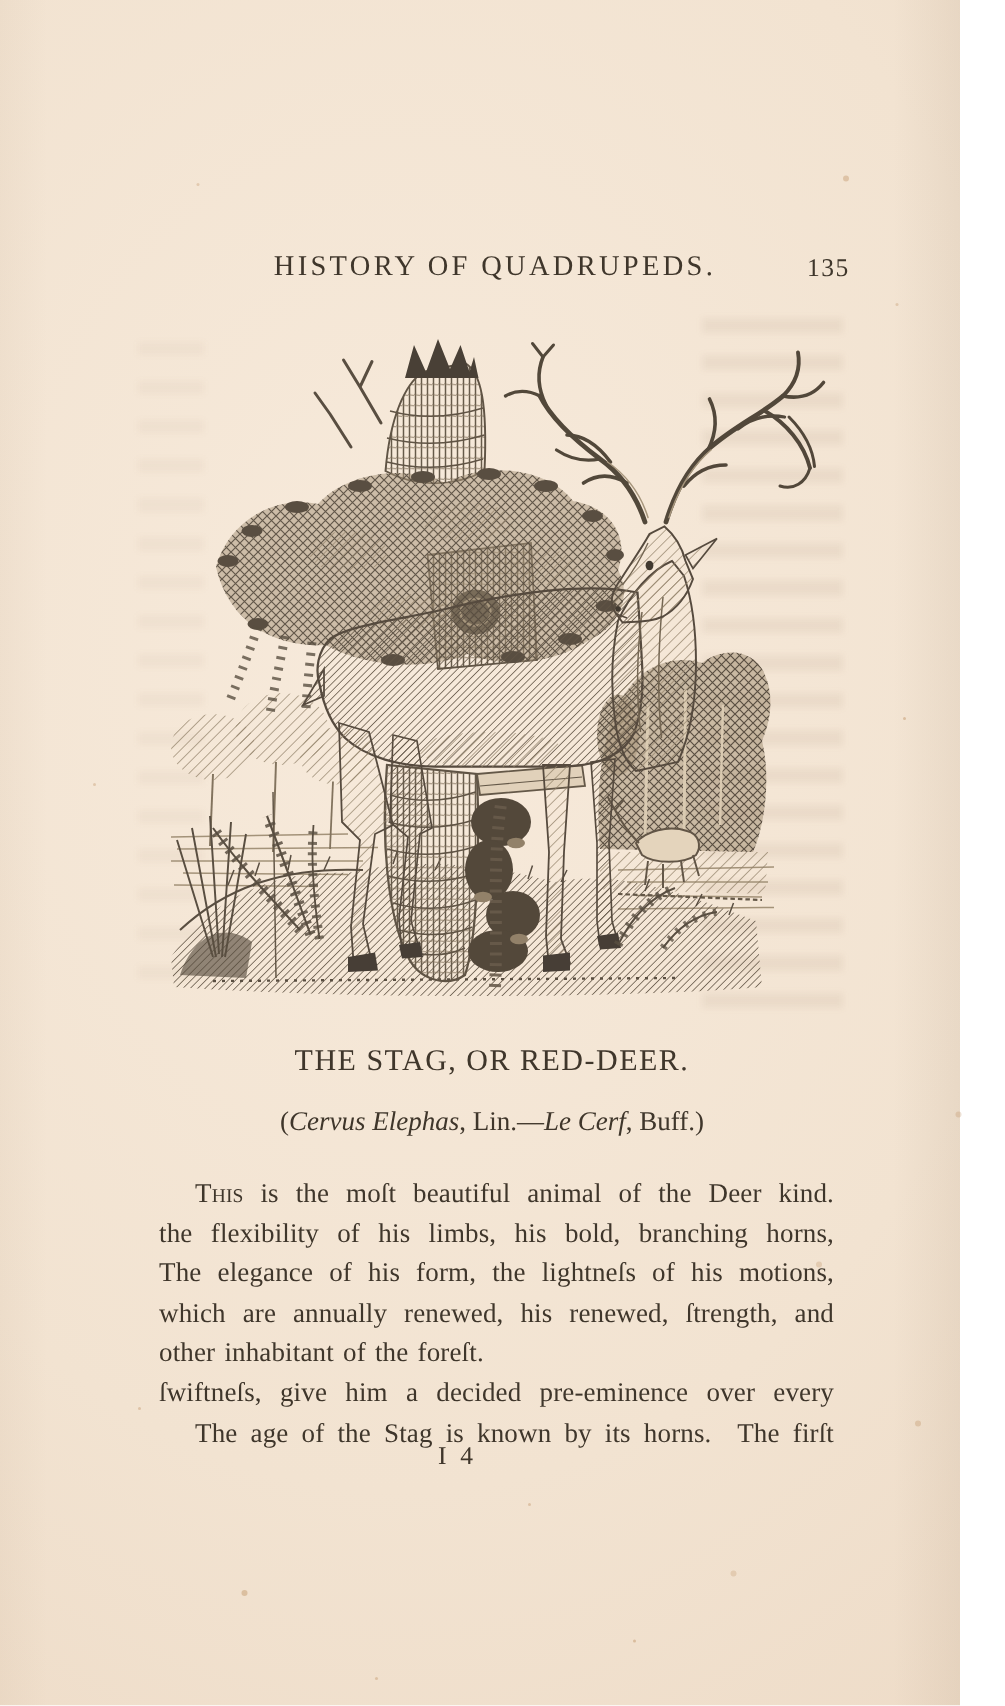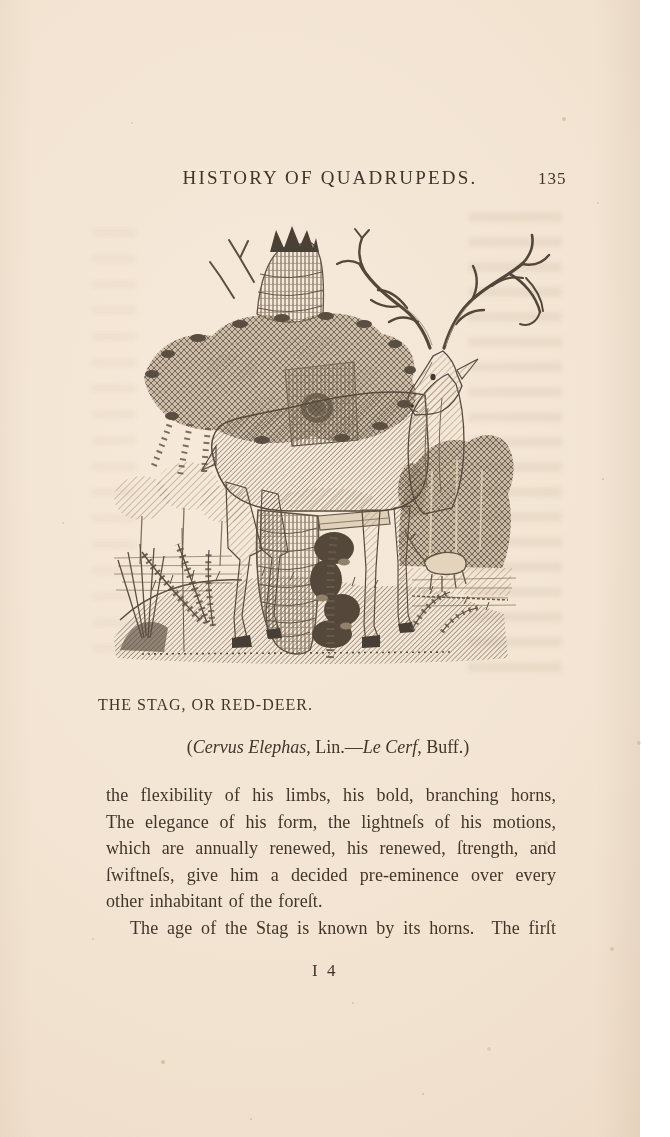--- a/index.html
+++ b/index.html
@@ -30,35 +30,35 @@
       92px 938px 0 0 rgba(175,120,65,.30), 422px 1093px 0 0 rgba(175,120,65,.35),
       638px 742px 0 1px rgba(175,120,65,.22), 131px 122px 0 0 rgba(175,120,65,.25),
       352px 1002px 0 0 rgba(175,120,65,.30), 611px 948px 0 1px rgba(175,120,65,.25),
       62px 522px 0 0 rgba(175,120,65,.28), 597px 202px 0 0 rgba(175,120,65,.25),
       250px 1118px 0 0 rgba(175,120,65,.30), 488px 1048px 0 1px rgba(175,120,65,.2);}
   .running-head{position:absolute;left:105px;top:167px;width:450px;
     text-align:center;font-size:19px;letter-spacing:2.2px;color:var(--c-ink);}
   .page-number{position:absolute;left:498px;top:169px;font-size:17px;letter-spacing:1px;margin-left:40px;}
   .figure{position:absolute;left:112px;top:218px;width:440px;height:450px;}
   .figure svg{opacity:.93;}
-  .section-title{position:absolute;left:98px;top:696px;width:460px;
-    font-size:16px;letter-spacing:1px;}
+  .section-title{position:absolute;left:98px;top:696px;width:460px;text-align:center;
+    font-size:20px;letter-spacing:1px;}
   .citation{position:absolute;left:98px;top:737px;width:460px;text-align:center;
     font-size:18px;}
   .citation .it{font-style:italic;}
   .body-text{position:absolute;left:106px;top:782px;width:450px;
     font-size:18px;line-height:26.6px;word-spacing:1.5px;letter-spacing:.1px;}
   .line{min-height:26.6px;}
   .line.j{text-align:justify;text-align-last:justify;}
   .line.short{text-align-last:left;}
   .line.indent{text-indent:24px;}
   .line.pre{white-space:pre-wrap;}
   .cap{font-size:18px;}
   .sc{font-variant:small-caps;}
-  .signature{position:absolute;left:312px;top:961px;font-size:17px;word-spacing:5px;}
+  .signature{position:absolute;left:292px;top:961px;font-size:17px;word-spacing:5px;}
 </style>
 </head>
 <body>
 
 <div class="page">
 
   <div class="ghost right"></div>
   <div class="ghost left"></div>
   <div class="speckles"></div>
 
@@ -257,23 +257,24 @@
         <path d="M330,414 C340,400 352,392 366,390" stroke="#4e4336" stroke-width="5" stroke-dasharray="2 5" fill="none" opacity=".75"></path>
       </g>
     </svg>
   </div>
 
   <div class="section-title">THE STAG, OR RED-DEER.</div>
 
   <div class="citation"><span>(</span><span class="it">Cervus Elephas</span><span>, Lin.—</span><span class="it">Le Cerf</span><span>, Buff.)</span></div>
 
   <div class="body-text">
+    <div class="line j indent"><span class="cap">T</span><span class="sc">his</span> <span>is the moſt beautiful animal of the Deer kind.</span></div>
     <div class="line j">the flexibility of his limbs, his bold, branching horns,</div>
     <div class="line j">The elegance of his form, the lightneſs of his motions,</div>
     <div class="line j">which are annually renewed, his renewed, ſtrength, and</div>
+    <div class="line short">other inhabitant of the foreſt.</div>
     <div class="line j">ſwiftneſs, give him a decided pre-eminence over every</div>
-    <div class="line short">other inhabitant of the foreſt.</div>
     <div class="line j indent pre">The age of the Stag is known by its horns.  The firſt</div>
   </div>
 
   <div class="signature">I 4</div>
 
 </div>
 
 </body></html>

